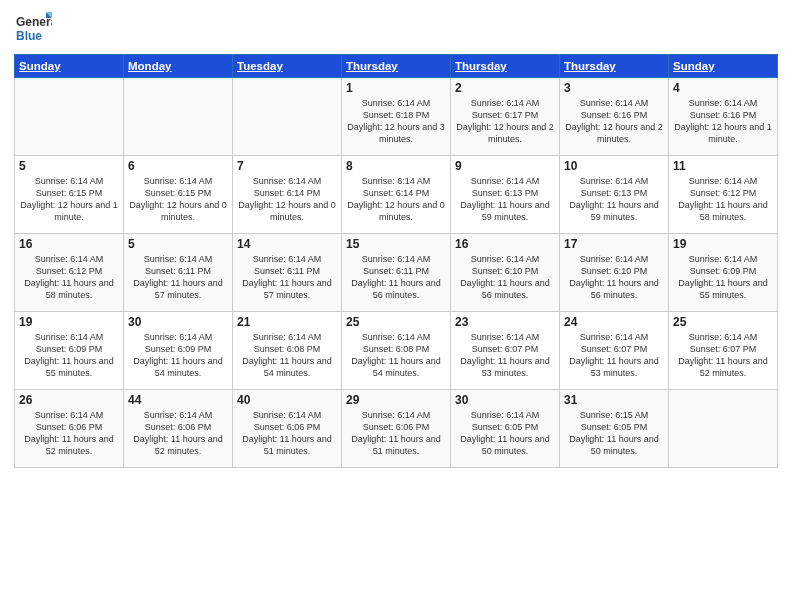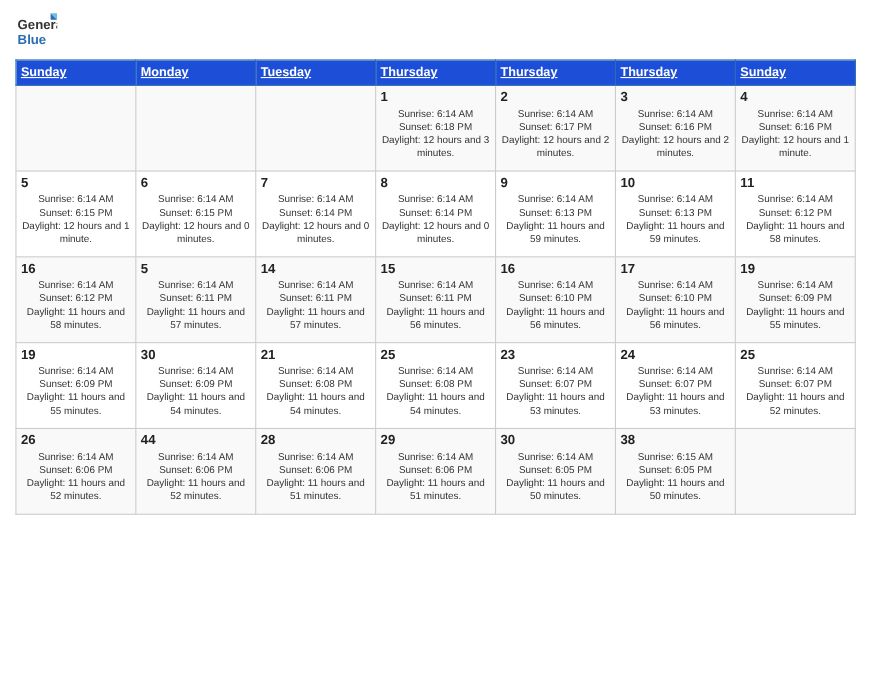--- a/index.html
+++ b/index.html
@@ -284,39 +284,39 @@
 Sunset: 6:06 PM
 Daylight: 11 hours and 52 minutes.</div>
           </td>
           <td>
             <span class="day-num">44</span>
             <div class="cell-content" style="white-space: pre-line;">Sunrise: 6:14 AM
 Sunset: 6:06 PM
 Daylight: 11 hours and 52 minutes.</div>
           </td>
           <td>
-            <span class="day-num">28</span>
+            <span class="day-num">40</span>
             <div class="cell-content" style="white-space: pre-line;">Sunrise: 6:14 AM
 Sunset: 6:06 PM
 Daylight: 11 hours and 51 minutes.</div>
           </td>
           <td>
             <span class="day-num">29</span>
             <div class="cell-content" style="white-space: pre-line;">Sunrise: 6:14 AM
 Sunset: 6:06 PM
 Daylight: 11 hours and 51 minutes.</div>
           </td>
           <td>
             <span class="day-num">30</span>
             <div class="cell-content" style="white-space: pre-line;">Sunrise: 6:14 AM
 Sunset: 6:05 PM
 Daylight: 11 hours and 50 minutes.</div>
           </td>
           <td>
-            <span class="day-num">38</span>
+            <span class="day-num">31</span>
             <div class="cell-content" style="white-space: pre-line;">Sunrise: 6:15 AM
 Sunset: 6:05 PM
 Daylight: 11 hours and 50 minutes.</div>
           </td>
           <td></td>
         </tr>
       </tbody>
   </table>
 </div>
 

